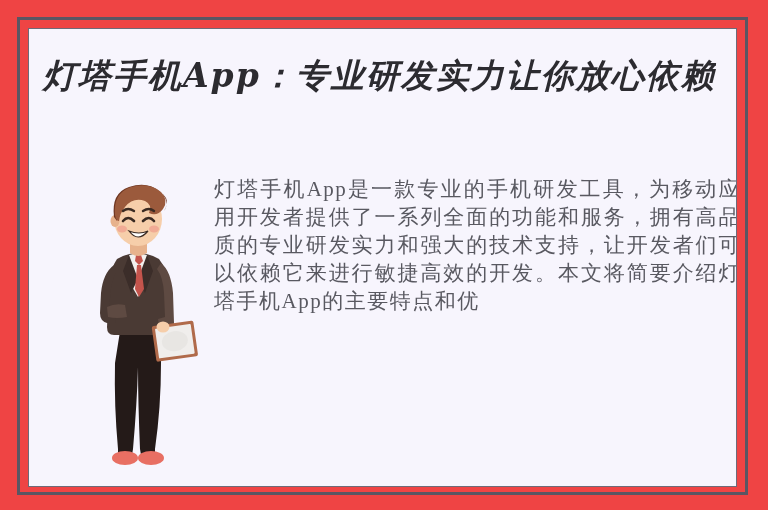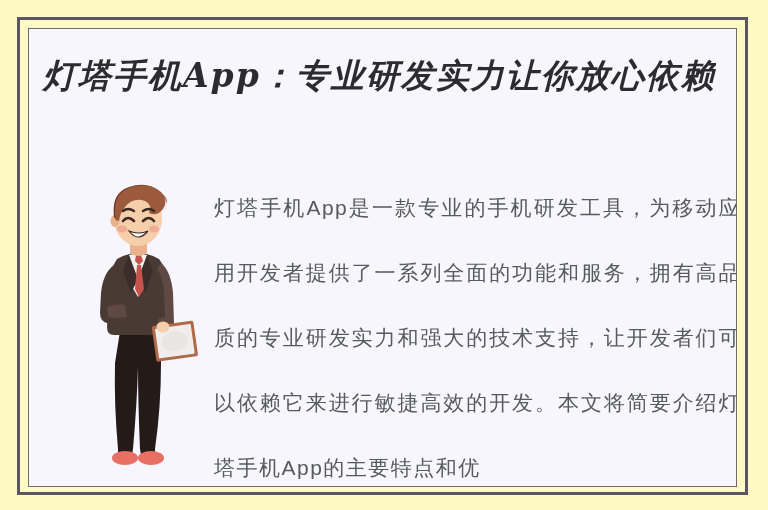--- a/index.html
+++ b/index.html
@@ -11,21 +11,21 @@
     height: 510px;
     overflow: hidden;
     background: #f4f2fb;
     font-family: "Liberation Sans", sans-serif;
   }
 
   #page {
     position: relative;
     width: 768px;
     height: 510px;
-    background: #fef9c3;
+    background: #ef4444;
     overflow: hidden;
   }
 
   
   .frame-outer {
     position: absolute;
     left: 17px;
     top: 17px;
     width: 731px;
     height: 478px;
@@ -75,23 +75,23 @@
     top: 8px;
     width: 120px;
     height: 300px;
   }
 
   .body-text {
     position: absolute;
     left: 185px;
     top: 6px;
     width: 527px;
-    font-family: Liberation Sans, sans-serif;
+    font-family: Liberation Serif, serif;
     font-size: 21px;
-    line-height: 65px;
+    line-height: 28px;
     letter-spacing: 1.5px;
     color: #595961;
     text-align: justify;
     text-justify: inter-character;
   }
 </style>
 </head>
 <body>
 
 <div id="page">

